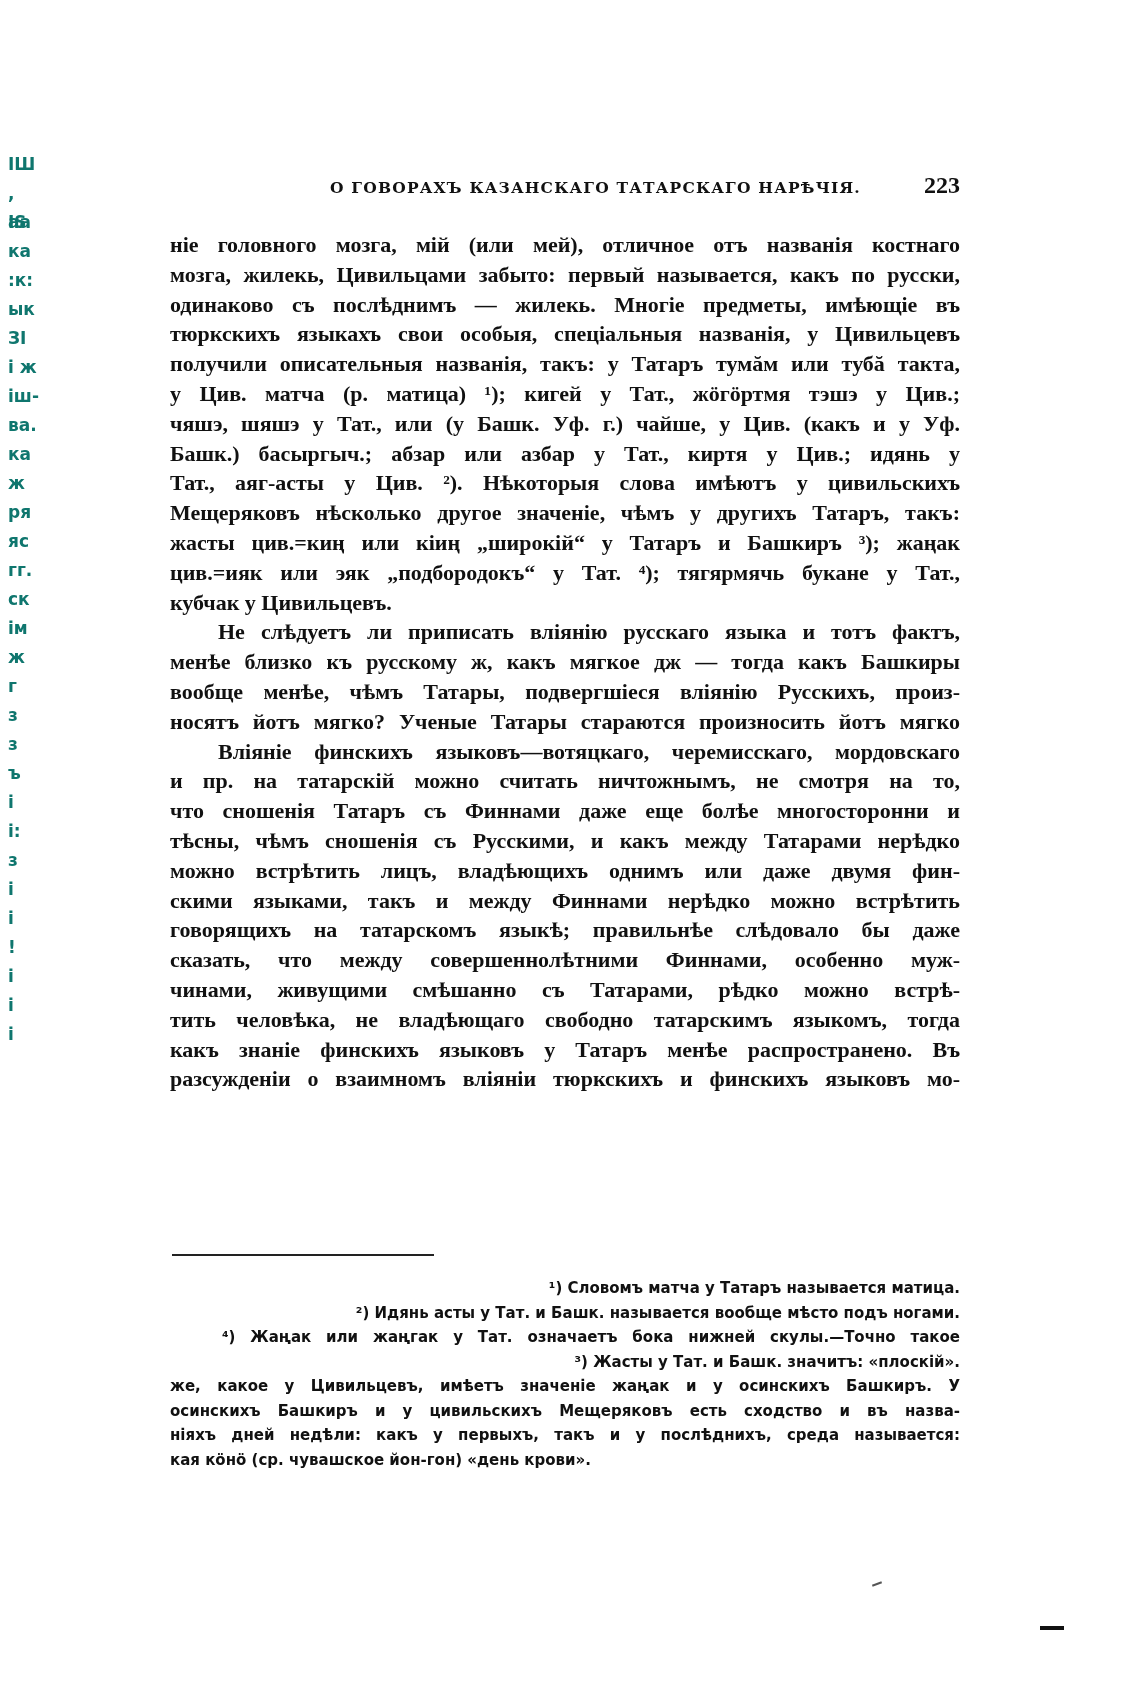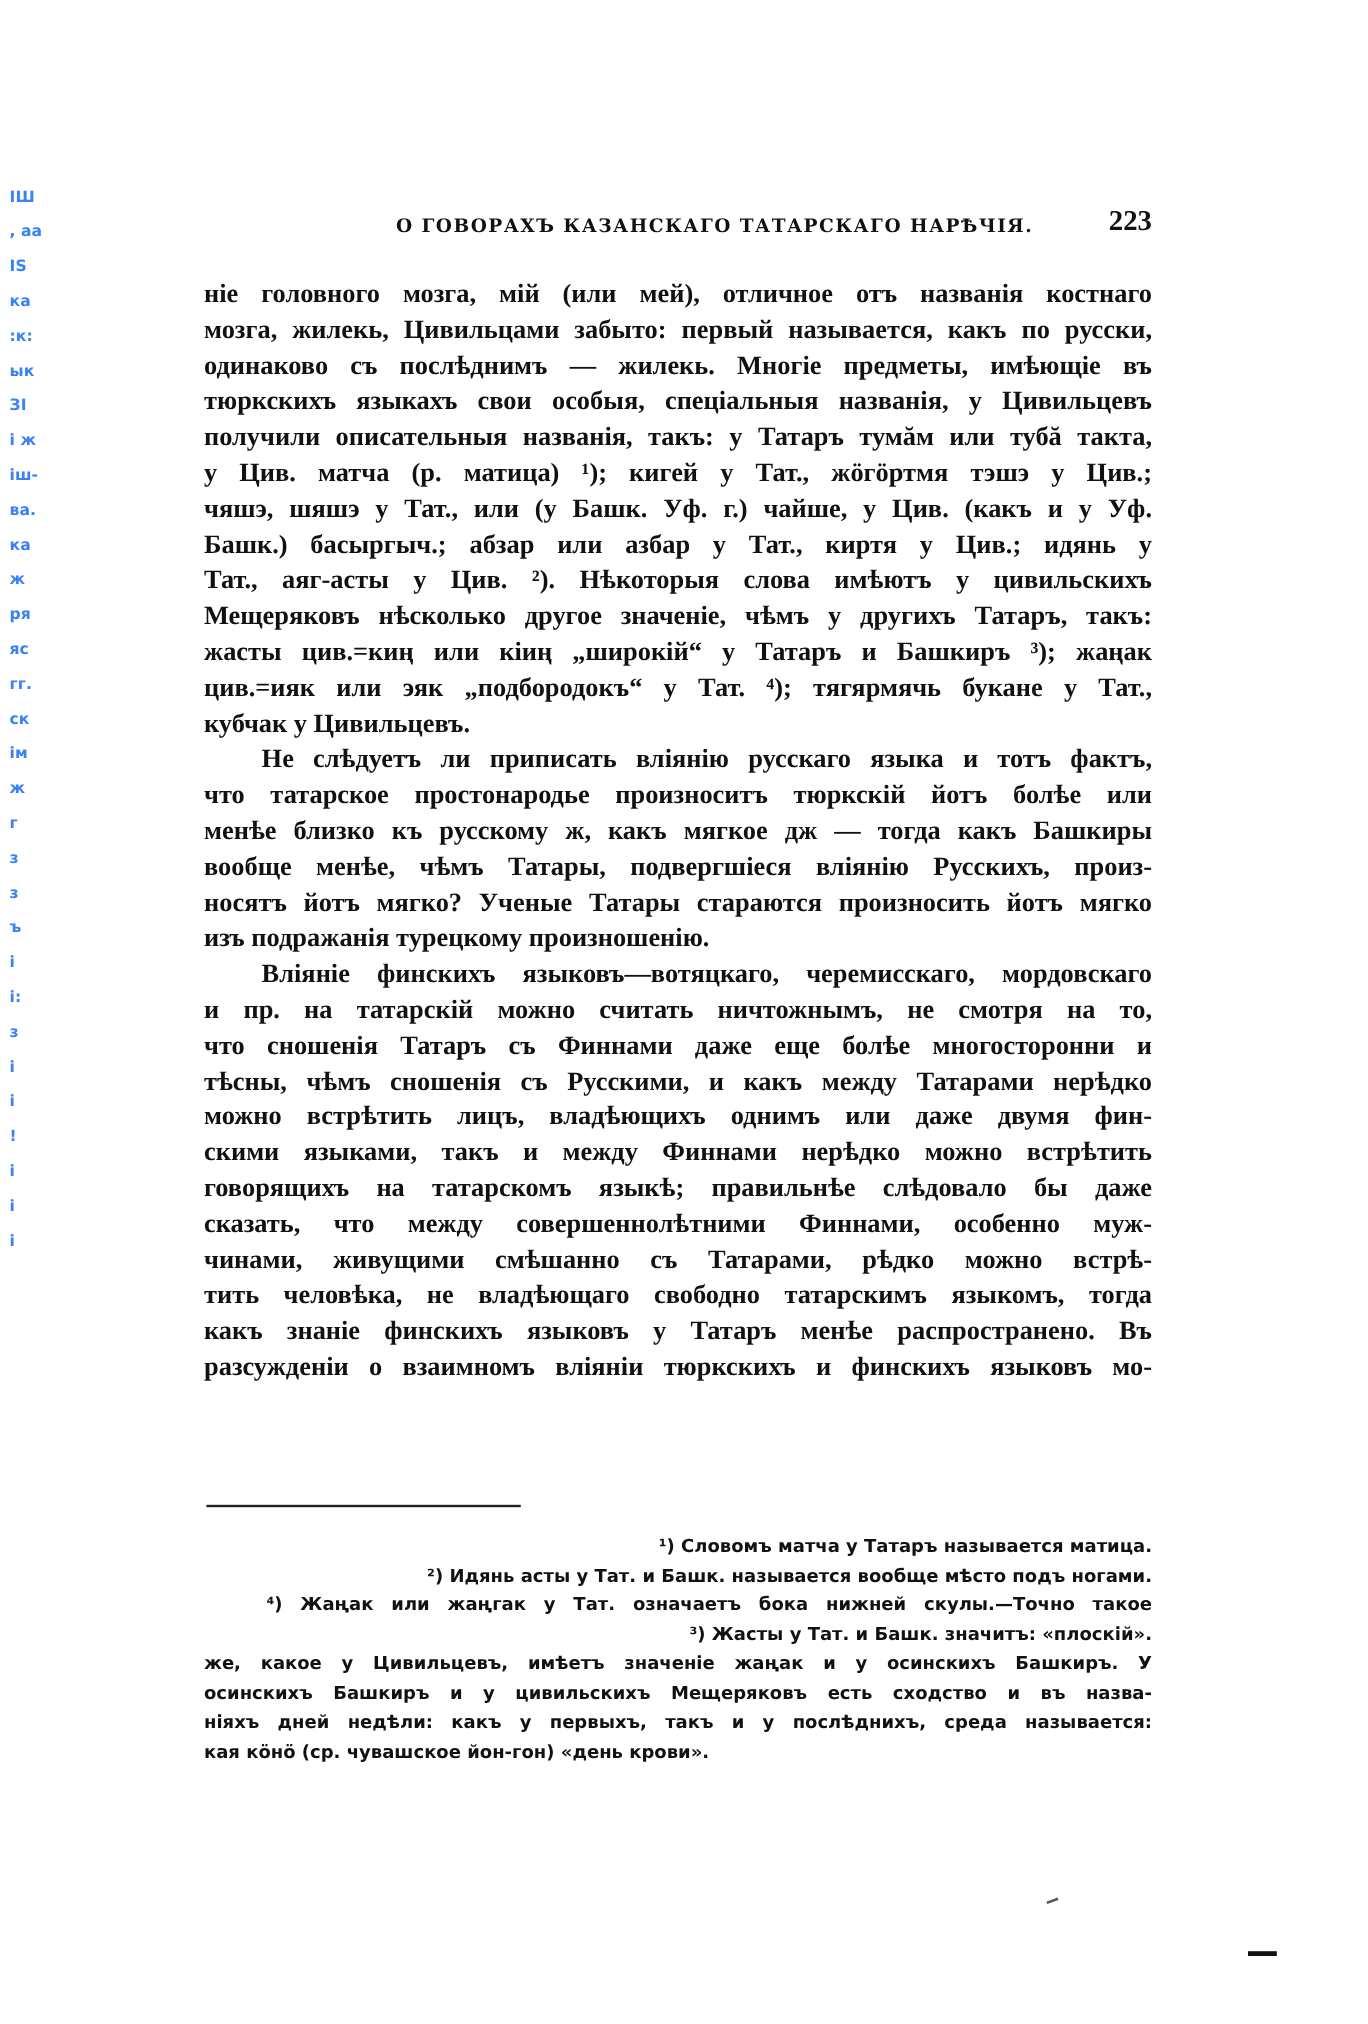--- a/index.html
+++ b/index.html
@@ -3,22 +3,22 @@
 <meta charset="utf-8">
 <style>
   html, body { margin: 0; padding: 0; background: #ffffff; }
   body {
     width: 1140px; height: 1687px; position: relative; overflow: hidden;
     font-family: "DejaVu Serif", "Liberation Serif", serif;
     color: #111111;
   }
   .margin-noise {
     position: absolute; left: 8px; top: 150px; width: 34px;
-    font-family: "DejaVu Sans", sans-serif; font-weight: bold; font-size: 13px;
-    color: #3b82f6;
+    font-family: "DejaVu Sans", sans-serif; font-weight: bold; font-size: 17px;
+    color: #0f766e;
   }
   .margin-noise div { height: 29px; line-height: 29px; }
   .header {
     position: absolute; top: 172px; left: 170px; width: 790px; height: 30px;
   }
   .running-title {
     position: absolute; left: 160px; top: 6px;
     font-family: "DejaVu Serif", "Liberation Serif", serif;
     font-size: 15.5px; font-weight: bold; letter-spacing: 1.2px;
   }
@@ -101,25 +101,23 @@
     <div class="line">получили описательныя названія, такъ: у Татаръ тумăм или тубă такта,</div>
     <div class="line">у Цив. матча (р. матица) ¹); кигей у Тат., жöгöртмя тэшэ у Цив.;</div>
     <div class="line">чяшэ, шяшэ у Тат., или (у Башк. Уф. г.) чайше, у Цив. (какъ и у Уф.</div>
     <div class="line">Башк.) басыргыч.; абзар или азбар у Тат., киртя у Цив.; идянь у</div>
     <div class="line">Тат., аяг-асты у Цив. ²). Нѣкоторыя слова имѣютъ у цивильскихъ</div>
     <div class="line">Мещеряковъ нѣсколько другое значеніе, чѣмъ у другихъ Татаръ, такъ:</div>
     <div class="line">жасты цив.=киң или кіиң „широкій“ у Татаръ и Башкиръ ³); жаңак</div>
     <div class="line">цив.=ияк или эяк „подбородокъ“ у Тат. ⁴); тягярмячь букане у Тат.,</div>
     <div class="line last">кубчак у Цивильцевъ.</div>
     <div class="line indent">Не слѣдуетъ ли приписать вліянію русскаго языка и тотъ фактъ,</div>
-    <div class="line">что татарское простонародье произноситъ тюркскій йотъ болѣе или</div>
     <div class="line">менѣе близко къ русскому ж, какъ мягкое дж — тогда какъ Башкиры</div>
     <div class="line">вообще менѣе, чѣмъ Татары, подвергшіеся вліянію Русскихъ, произ-</div>
     <div class="line">носятъ йотъ мягко? Ученые Татары стараются произносить йотъ мягко</div>
-    <div class="line last">изъ подражанія турецкому произношенію.</div>
     <div class="line indent">Вліяніе финскихъ языковъ—вотяцкаго, черемисскаго, мордовскаго</div>
     <div class="line">и пр. на татарскій можно считать ничтожнымъ, не смотря на то,</div>
     <div class="line">что сношенія Татаръ съ Финнами даже еще болѣе многосторонни и</div>
     <div class="line">тѣсны, чѣмъ сношенія съ Русскими, и какъ между Татарами нерѣдко</div>
     <div class="line">можно встрѣтить лицъ, владѣющихъ однимъ или даже двумя фин-</div>
     <div class="line">скими языками, такъ и между Финнами нерѣдко можно встрѣтить</div>
     <div class="line">говорящихъ на татарскомъ языкѣ; правильнѣе слѣдовало бы даже</div>
     <div class="line">сказать, что между совершеннолѣтними Финнами, особенно муж-</div>
     <div class="line">чинами, живущими смѣшанно съ Татарами, рѣдко можно встрѣ-</div>
     <div class="line">тить человѣка, не владѣющаго свободно татарскимъ языкомъ, тогда</div>

